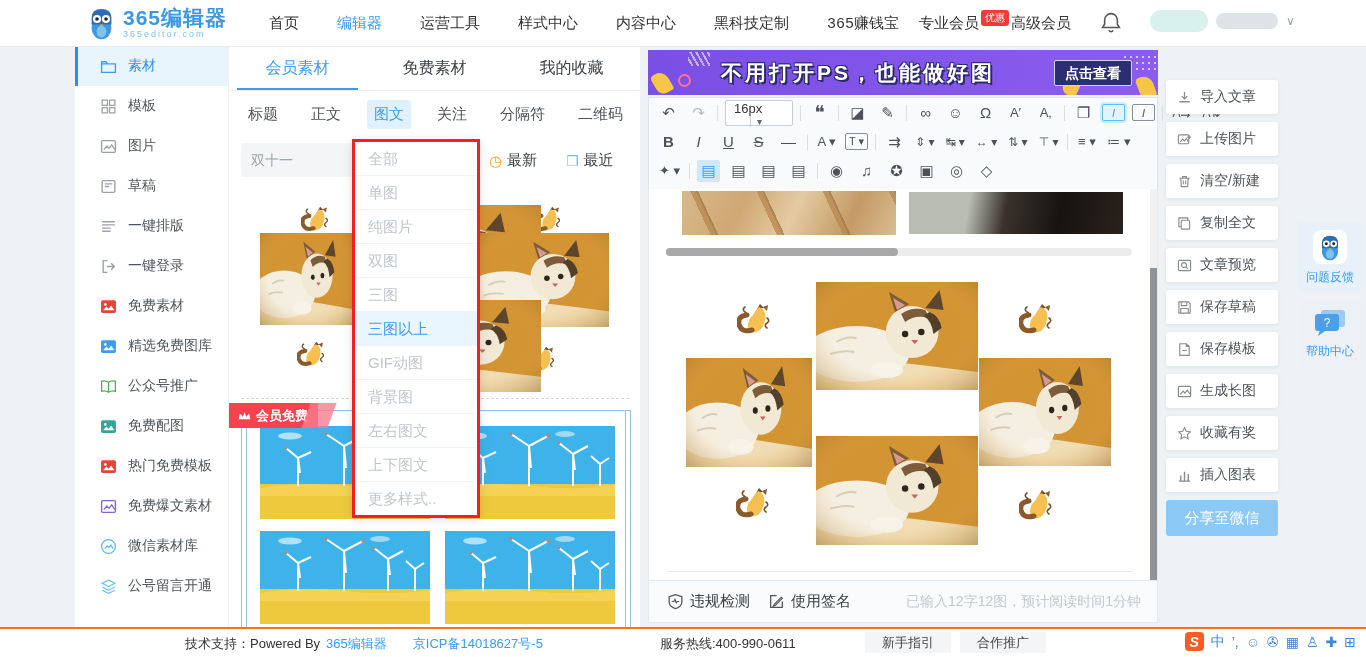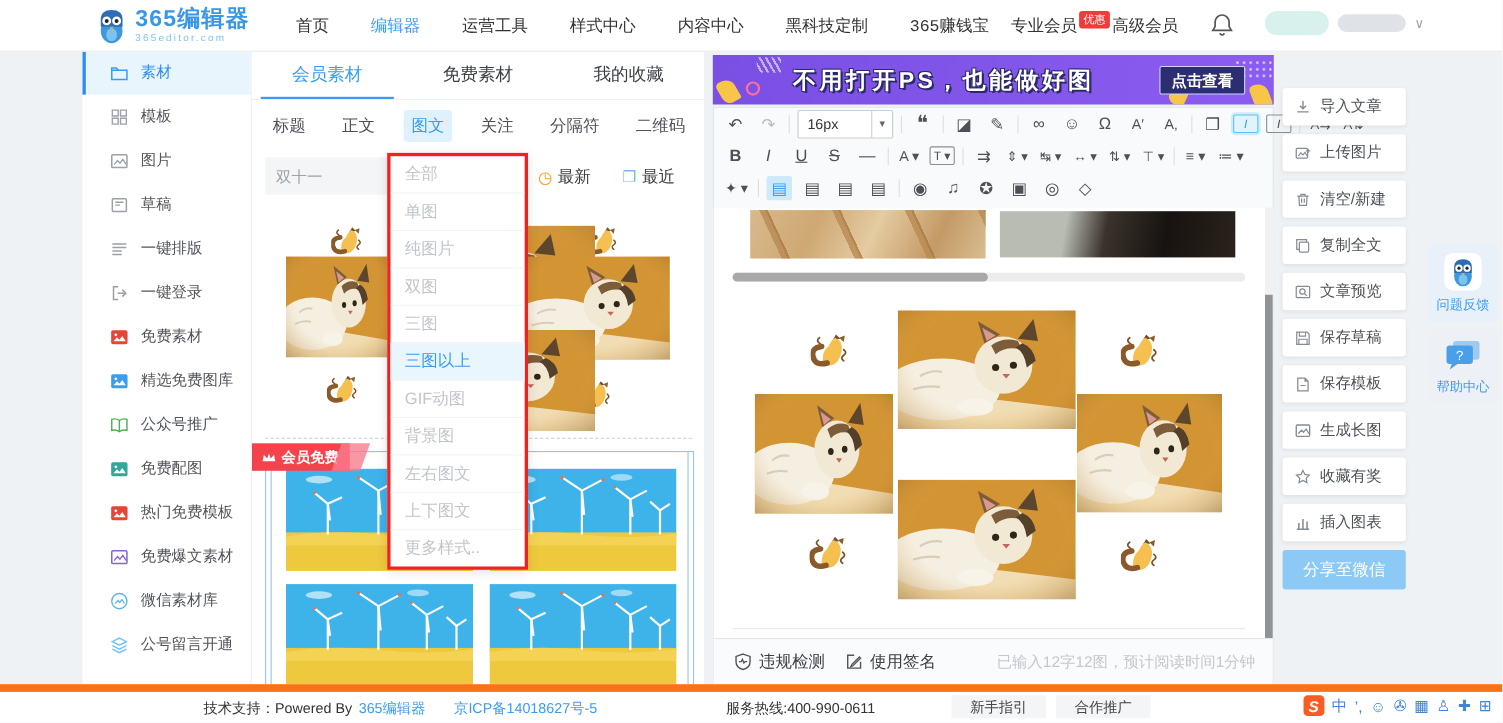--- a/index.html
+++ b/index.html
@@ -74,21 +74,21 @@
   .deco-slash{position:absolute;width:22px;height:14px;background:repeating-linear-gradient(60deg,transparent 0 3px,rgba(255,255,255,.55) 3px 5px);}
 
   .toolbar{position:absolute;left:0;top:47px;width:508px;height:91px;background:#f8fafb;border:1px solid #e1e5e8;}
   .tb-row{display:flex;align-items:center;height:29px;padding:0 8px;gap:7px;}
   .tb{display:inline-flex;align-items:center;justify-content:center;min-width:19px;height:22px;padding:0 2px;font-size:15px;color:#4b5157;border-radius:2px;cursor:pointer;white-space:nowrap;}
   .tb.muted{color:#b7bdc3;}
   .tb.boxed{border:1px solid #878e96;min-width:17px;height:15px;font-size:11px;font-style:italic;}
   .tb.boxed.on{border-color:#5fc0f5;background:#e1f3fd;color:#3a9cf5;box-shadow:0 0 0 2px #cdecfc;}
   .tb.on2{background:#cde9fb;color:#3a9cf5;}
   .tb-sep{width:1px;height:16px;background:#dcdfe2;flex:none;}
-  .fsize{display:inline-flex;align-items:center;height:24px;background:#fff;border:1px solid #c9ced3;border-radius:2px;cursor:pointer;}
+  .fsize{display:inline-flex;align-items:center;height:24px;background:#fff;border:1px solid #c9ced3;border-radius:2px;cursor:pointer;flex-direction:column;}
   .fsize-val{width:58px;padding-left:8px;font-size:13px;color:#333;}
   .fsize-caret{width:18px;height:24px;display:flex;align-items:center;justify-content:center;border-left:1px solid #c9ced3;color:#666;font-size:10px;}
 
   .econtent{position:absolute;left:0;top:139px;width:508px;height:391px;background:#fff;border-left:1px solid #e8eaec;border-right:1px solid #e8eaec;}
   .img-wood{position:absolute;left:33px;top:2px;width:214px;height:44px;background:linear-gradient(115deg,#d8b98c 0%,#cfa873 28%,#e4cba1 52%,#c49a66 78%,#d9bd91 100%);cursor:pointer;}
   .img-wood::after{content:"";position:absolute;inset:0;background:repeating-linear-gradient(65deg,transparent 0 26px,#b98a52 26px 31px,#a87943 31px 33px,transparent 33px 60px);opacity:.8;}
   .img-dark{position:absolute;left:260px;top:3px;width:214px;height:42px;background:linear-gradient(100deg,#b8bcb3 0%,#b8bcb3 28%,#3a332c 45%,#171310 70%,#2a221c 100%);cursor:pointer;}
   .hscroll{position:absolute;left:17px;top:59px;width:466px;height:8px;background:#ececec;border-radius:4px;}
   .hscroll-thumb{position:absolute;left:0;top:0;width:232px;height:8px;background:#a8a8a8;border-radius:4px;cursor:pointer;}
   .e-img{position:absolute;cursor:pointer;}
@@ -112,21 +112,21 @@
   .floaters{position:absolute;left:1298px;top:222px;width:64px;}
   .float-card{border-radius:5px;padding:8px 0 7px;display:flex;flex-direction:column;align-items:center;gap:5px;cursor:pointer;margin-bottom:7px;}
   .float-card.fb{background:#e8f1fa;}
   .float-card.hp{background:#edf1f5;}
   .float-lbl{font-size:12px;color:#3a9cf5;}
   .owl-chip{width:34px;height:34px;background:#fff;border-radius:8px;display:flex;align-items:center;justify-content:center;}
   .owl-chip svg{width:22px;height:27px;}
   .chat-ic{width:34px;height:30px;position:relative;}
 
   
-  .footer{position:absolute;left:0;bottom:0;width:1366px;height:28px;background:#fff;border-top:7px solid #f97316;font-size:13px;color:#333;}
+  .footer{position:absolute;left:0;bottom:0;width:1366px;height:28px;background:#fff;border-top:2px solid #f97316;font-size:13px;color:#333;}
   .f-left{position:absolute;left:185px;top:6px;display:flex;gap:6px;white-space:nowrap;}
   .f-link{color:#3a9cf5;cursor:pointer;}
   .f-center{position:absolute;left:660px;top:6px;}
   .f-btn{position:absolute;top:3px;width:86px;height:21px;background:#f3f5f7;display:flex;align-items:center;justify-content:center;color:#444;cursor:pointer;}
   .f-ime{position:absolute;right:10px;top:3px;display:flex;align-items:center;gap:7px;}
   .ime-s{width:19px;height:19px;background:#fb5b24;border-radius:4px;color:#fff;font-weight:bold;font-size:14px;font-style:italic;display:flex;align-items:center;justify-content:center;cursor:pointer;}
   .ime-ic{color:#3f86d6;font-size:14px;cursor:pointer;}
 </style>
 </head>
 <body>

